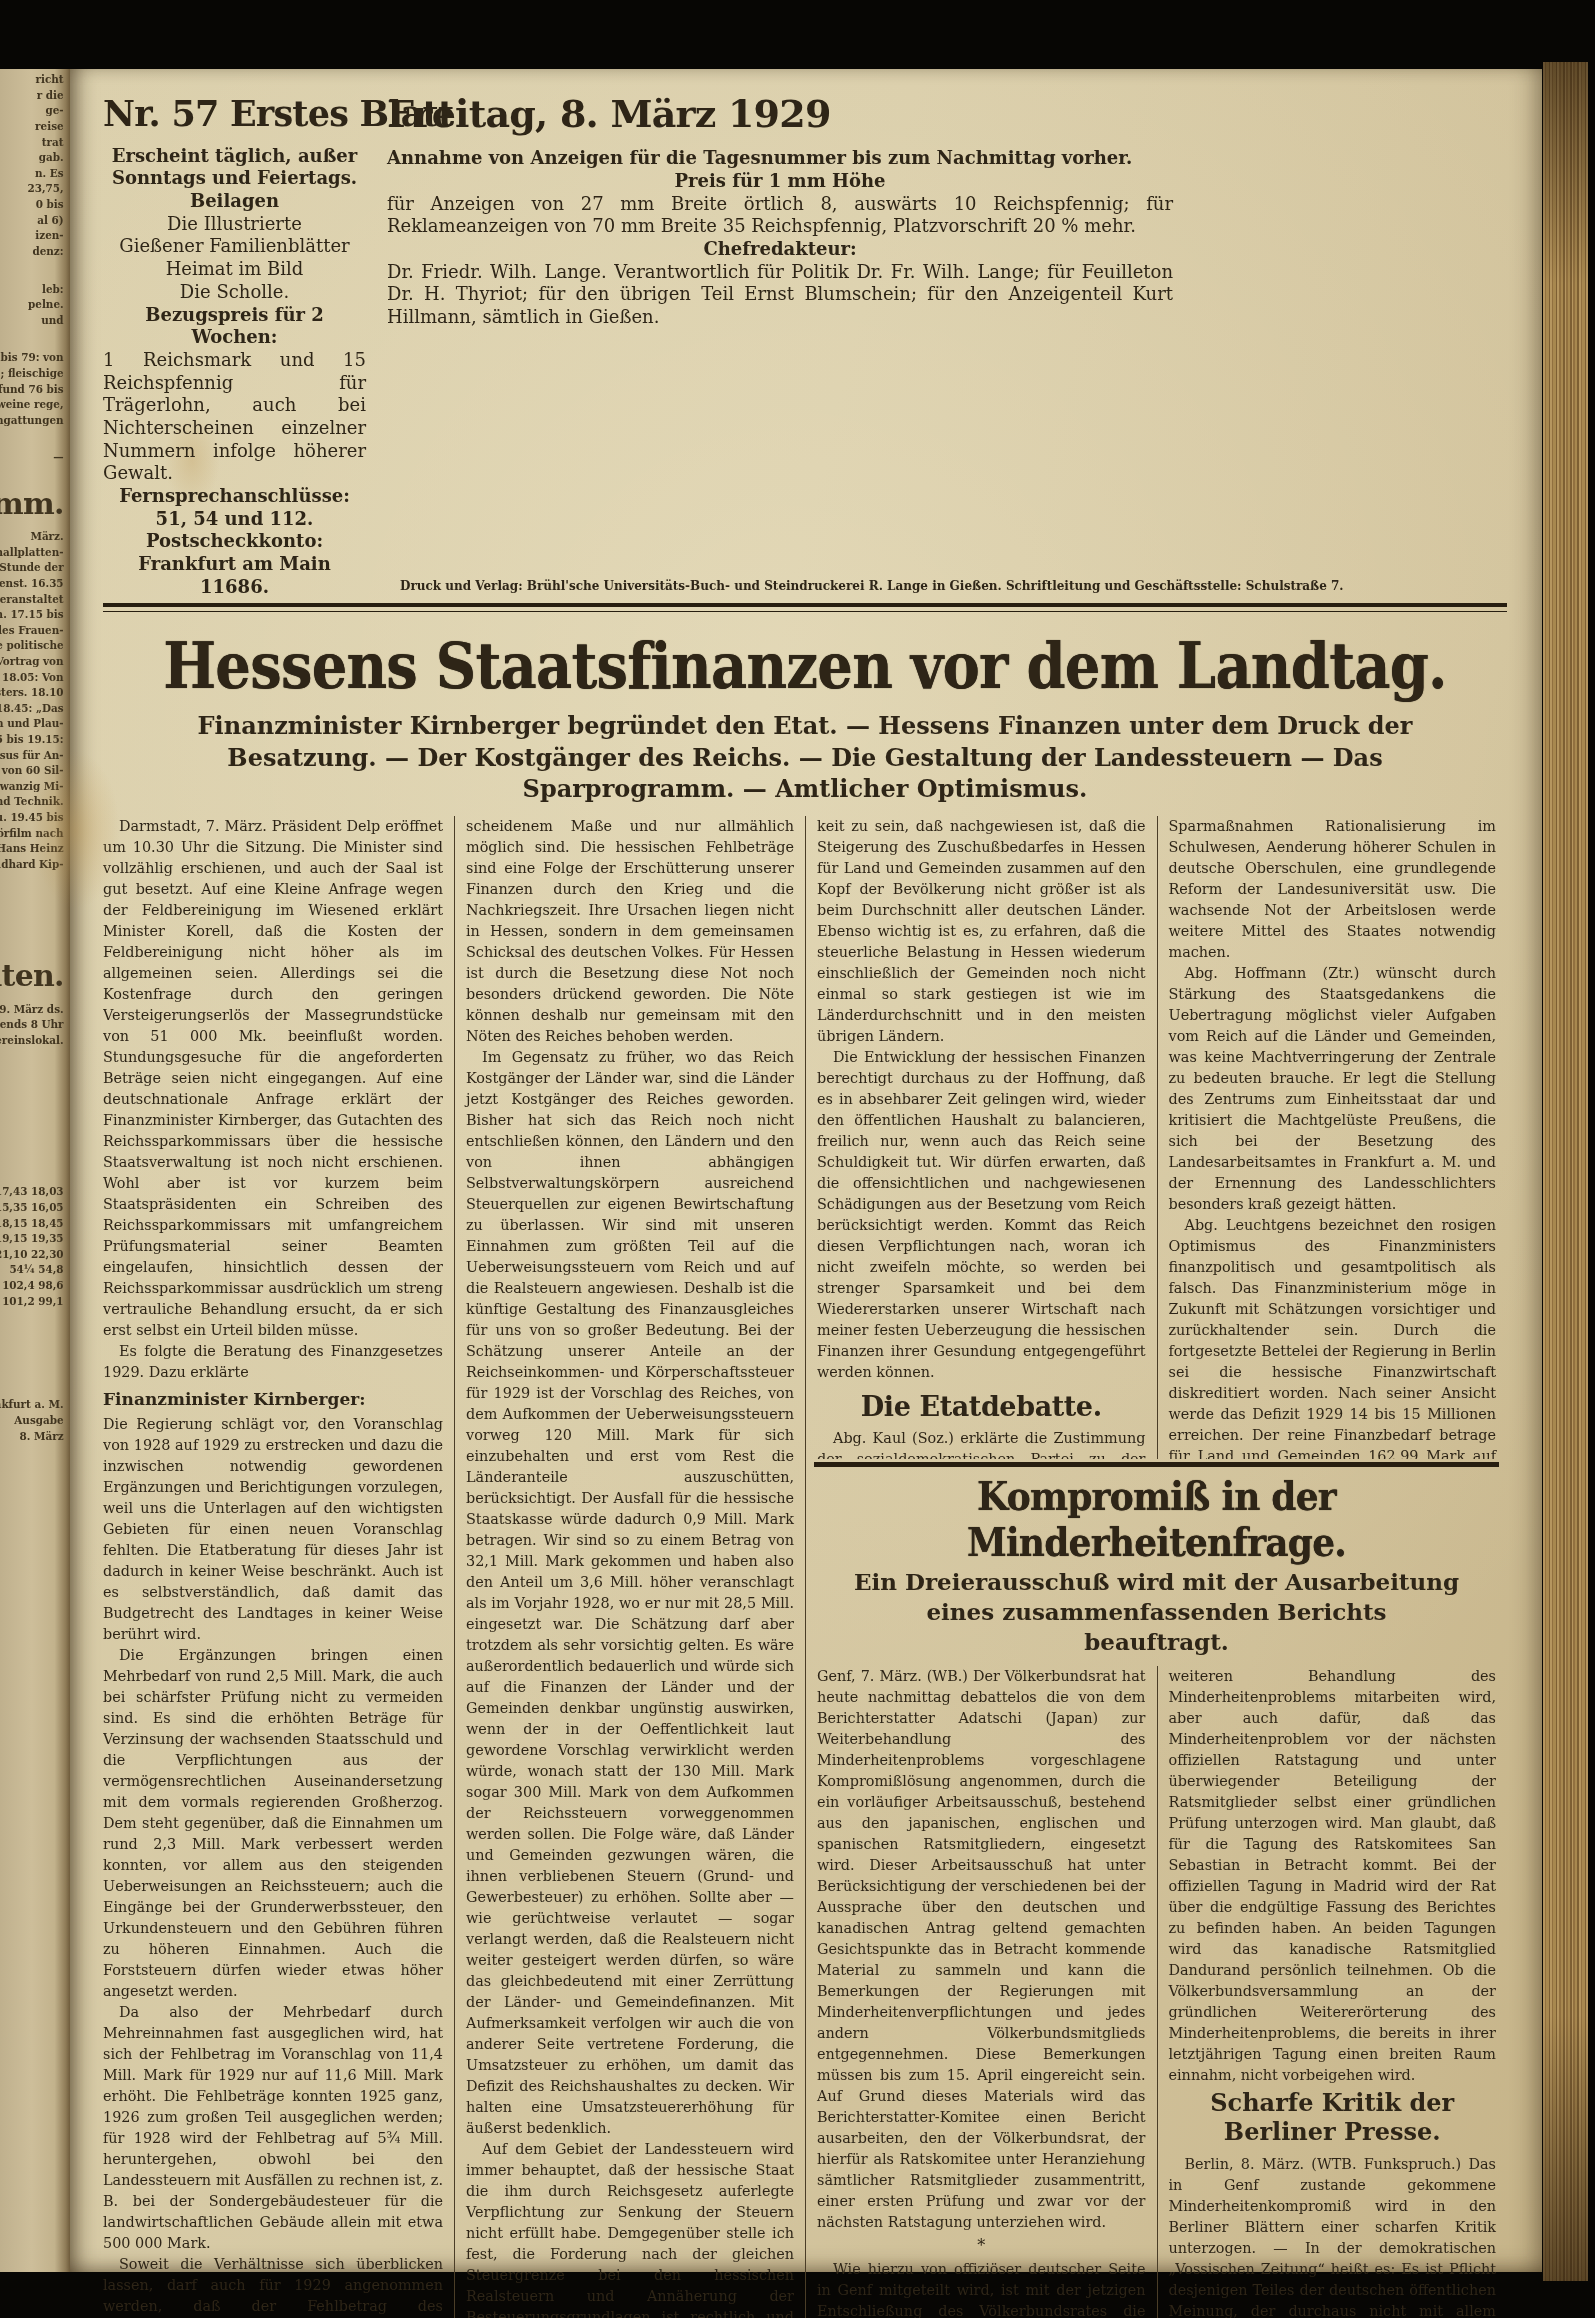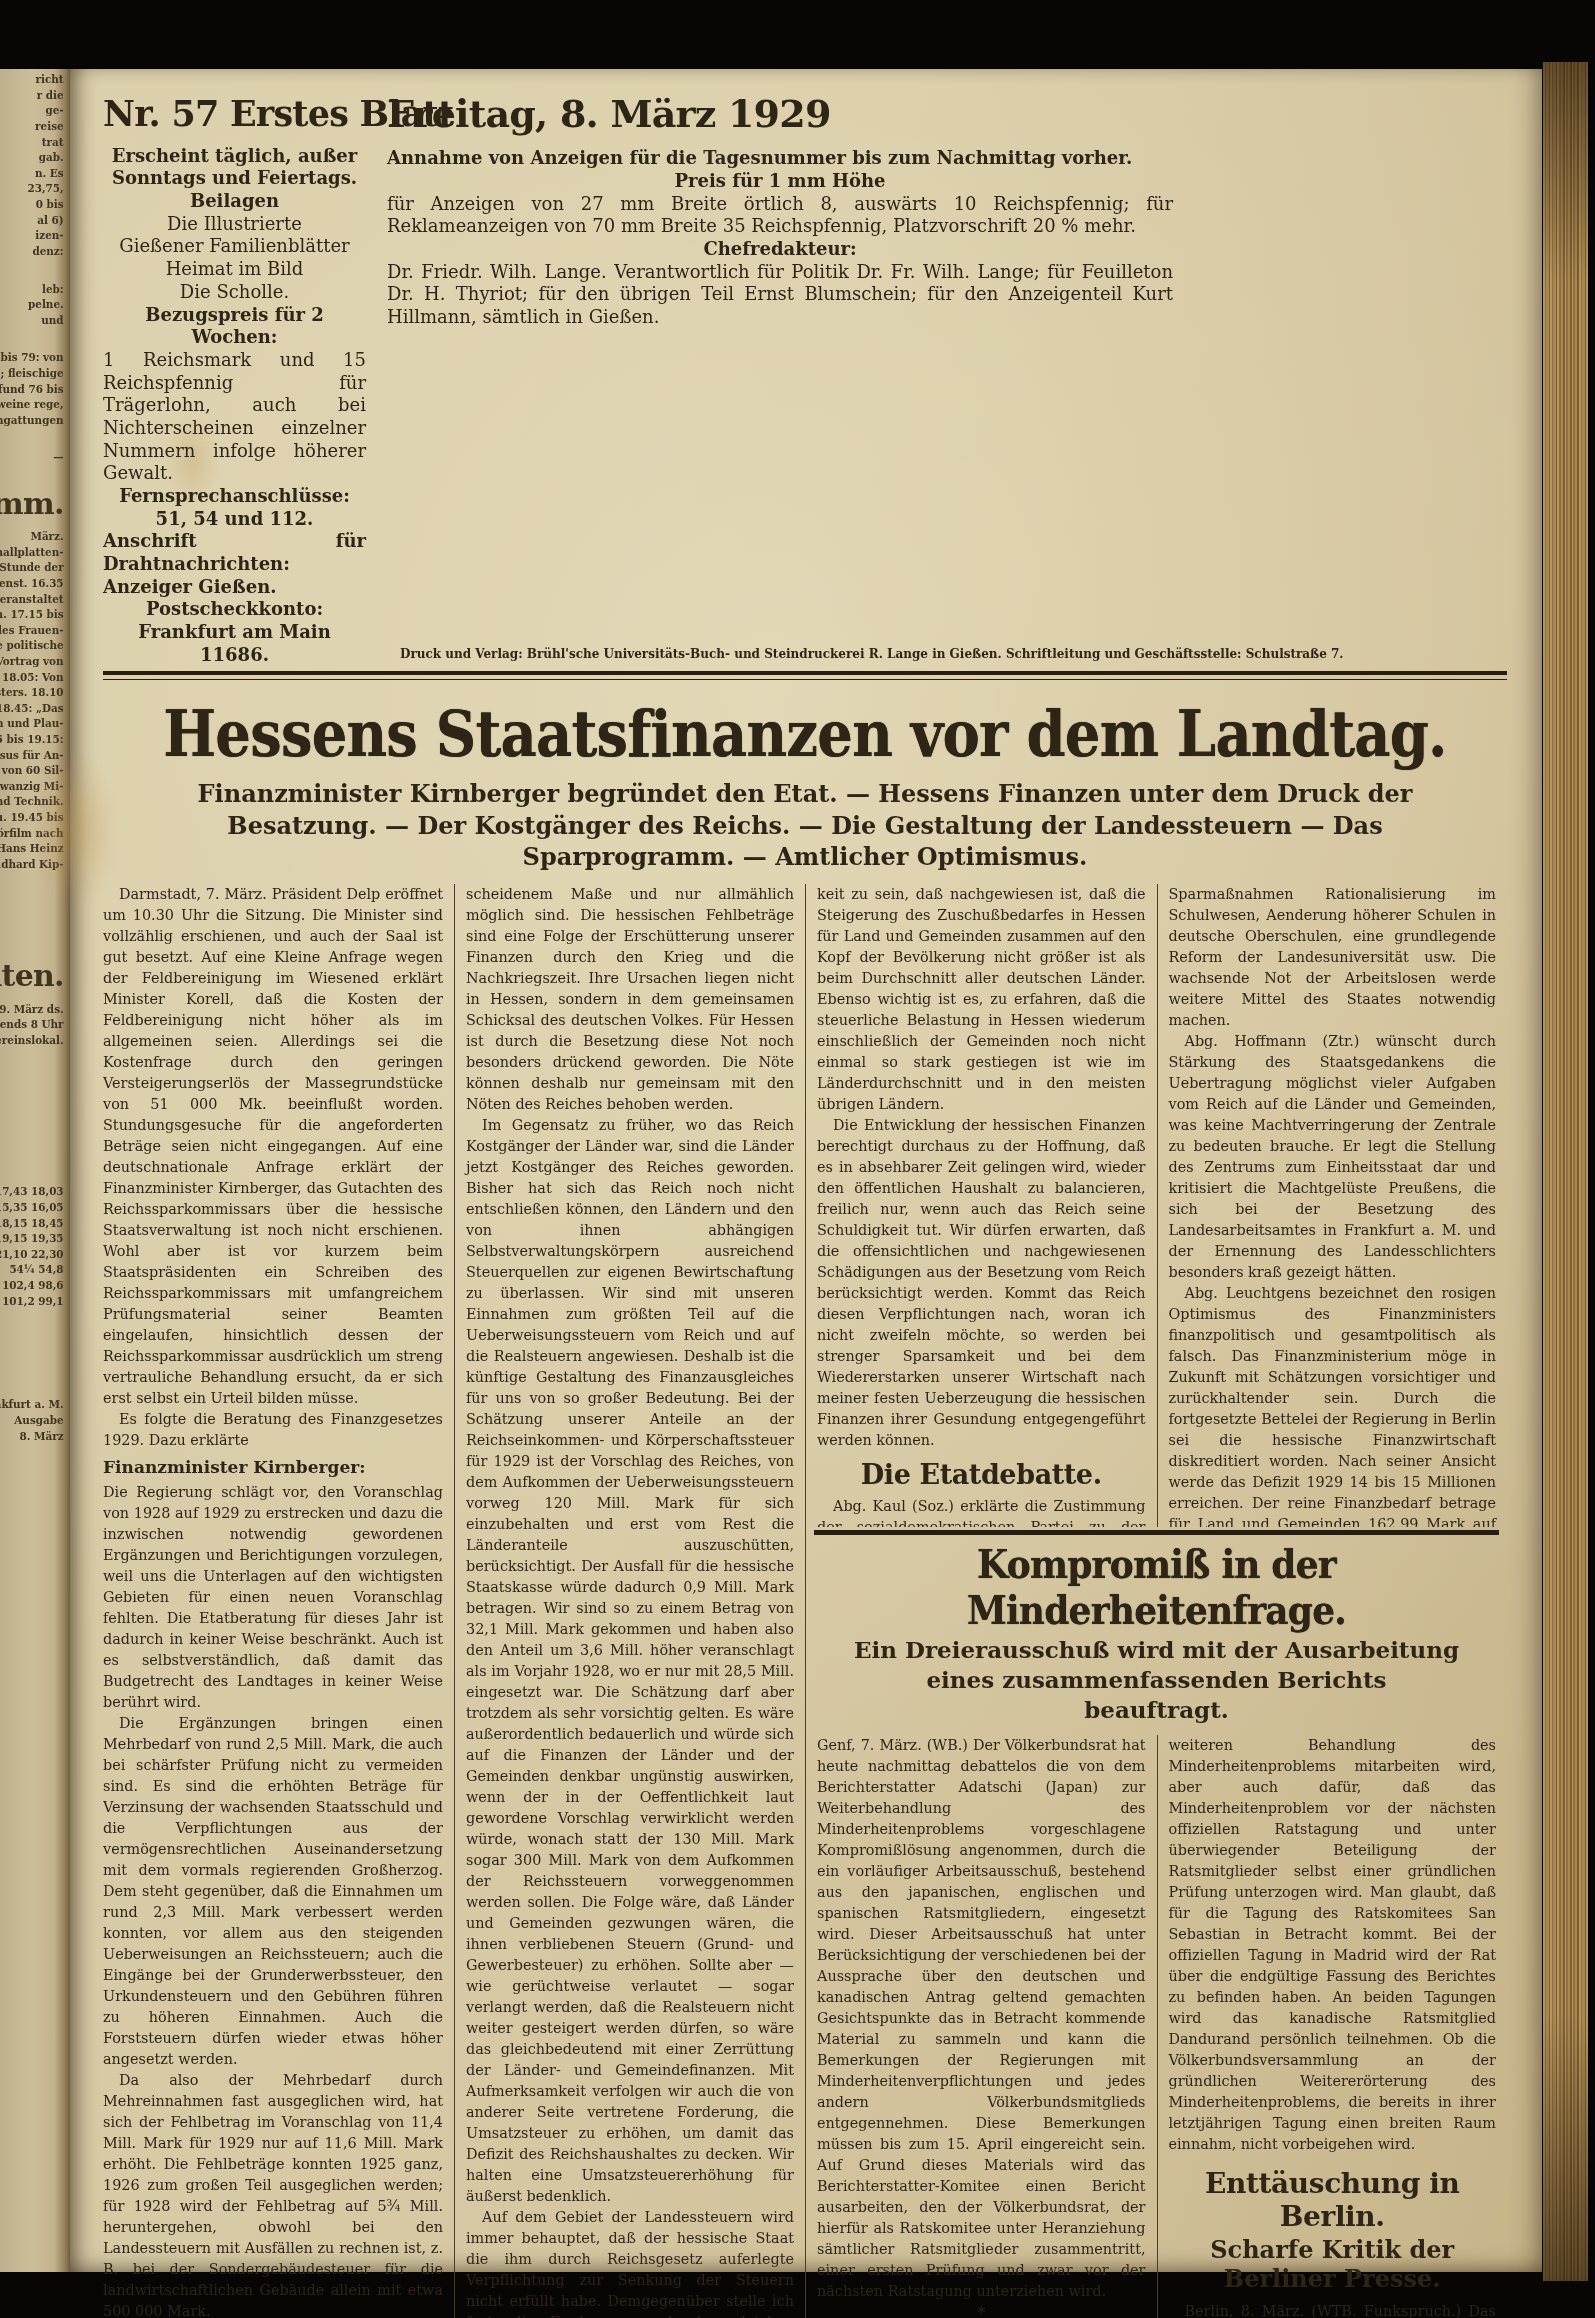--- a/index.html
+++ b/index.html
@@ -184,21 +184,20 @@
           <div class="ib bc">Sonntags und Feiertags.</div>
           <div class="ib bc">Beilagen</div>
           <div class="ib c">Die Illustrierte</div>
           <div class="ib c">Gießener Familienblätter</div>
           <div class="ib c">Heimat im Bild</div>
           <div class="ib c">Die Scholle.</div>
           <div class="ib bc">Bezugspreis für 2 Wochen:</div>
           <div class="ib j">1 Reichsmark und 15 Reichspfennig für Trägerlohn, auch bei Nichterscheinen einzelner Nummern infolge höherer Gewalt.</div>
           <div class="ib bc">Fernsprechanschlüsse:</div>
           <div class="ib bc">51, 54 und 112.</div>
-          <div class="ib j b">Anschrift für Drahtnachrichten: Anzeiger Gießen.</div>
           <div class="ib bc">Postscheckkonto:</div>
           <div class="ib bc">Frankfurt am Main 11686.</div>
         </div>
     </div>
     <div>
       <div class="date-line">Freitag, 8. März 1929</div>
       <div class="info-box">
           <div class="ib j b">Annahme von Anzeigen für die Tagesnummer bis zum Nachmittag vorher.</div>
           <div class="ib bc">Preis für 1 mm Höhe</div>
           <div class="ib j">für Anzeigen von 27 mm Breite örtlich 8, auswärts 10 Reichspfennig; für Reklameanzeigen von 70 mm Breite 35 Reichspfennig, Platzvorschrift 20 % mehr.</div>
@@ -249,21 +248,20 @@
       <div class="m-head">Kompromiß in der Minderheitenfrage.</div>
       <div class="m-sub">Ein Dreierausschuß wird mit der Ausarbeitung eines zusammenfassenden Berichts beauftragt.</div>
       <div class="lower">
         <div class="col c5">
             <div class="para pj">Genf, 7. März. (WB.) Der Völkerbundsrat hat heute nachmittag debattelos die von dem Berichterstatter Adatschi (Japan) zur Weiterbehandlung des Minderheitenproblems vorgeschlagene Kompromißlösung angenommen, durch die ein vorläufiger Arbeitsausschuß, bestehend aus den japanischen, englischen und spanischen Ratsmitgliedern, eingesetzt wird. Dieser Arbeitsausschuß hat unter Berücksichtigung der verschiedenen bei der Aussprache über den deutschen und kanadischen Antrag geltend gemachten Gesichtspunkte das in Betracht kommende Material zu sammeln und kann die Bemerkungen der Regierungen mit Minderheitenverpflichtungen und jedes andern Völkerbundsmitglieds entgegennehmen. Diese Bemerkungen müssen bis zum 15. April eingereicht sein. Auf Grund dieses Materials wird das Berichterstatter-Komitee einen Bericht ausarbeiten, den der Völkerbundsrat, der hierfür als Ratskomitee unter Heranziehung sämtlicher Ratsmitglieder zusammentritt, einer ersten Prüfung und zwar vor der nächsten Ratstagung unterziehen wird.</div>
             <div class="star">*</div>
             <div class="para">Wie hierzu von offiziöser deutscher Seite in Genf mitgeteilt wird, ist mit der jetzigen Entschließung des Völkerbundsrates die ursprüngliche, besonders von Polen geforderte Absicht, die Angelegenheit bereits in dieser Tagung endgültig zu erledigen, fallengelassen worden. Auf die Widersprüche von Kanada und Deutschland ist das Verfahren durch ein Verfahren auf breiter Basis ersetzt worden, bei dem alle Völkerbundsstaaten, nicht nur die Minderheitenstaaten, ihre Auffassung geltend machen können. Nach dem Gange der hiesigen Verhandlungen wie auch der Beratungen der letzten Völkerbundsversammlung darf angenommen werden, daß dem Berichterstatter-Komitee auch von diesen Staaten Denkschriften zugehen werden.</div>
           </div>
         <div class="col c6">
             <div class="para pj">weiteren Behandlung des Minderheitenproblems mitarbeiten wird, aber auch dafür, daß das Minderheitenproblem vor der nächsten offiziellen Ratstagung und unter überwiegender Beteiligung der Ratsmitglieder selbst einer gründlichen Prüfung unterzogen wird. Man glaubt, daß für die Tagung des Ratskomitees San Sebastian in Betracht kommt. Bei der offiziellen Tagung in Madrid wird der Rat über die endgültige Fassung des Berichtes zu befinden haben. An beiden Tagungen wird das kanadische Ratsmitglied Dandurand persönlich teilnehmen. Ob die Völkerbundsversammlung an der gründlichen Weitererörterung des Minderheitenproblems, die bereits in ihrer letztjährigen Tagung einen breiten Raum einnahm, nicht vorbeigehen wird.</div>
-            <div class="h2x">Enttäuschung in Berlin.</div>
             <div class="h3x">Scharfe Kritik der Berliner Presse.</div>
             <div class="para">Berlin, 8. März. (WTB. Funkspruch.) Das in Genf zustande gekommene Minderheitenkompromiß wird in den Berliner Blättern einer scharfen Kritik unterzogen. — In der demokratischen „Vossischen Zeitung“ heißt es: Es ist Pflicht desjenigen Teiles der deutschen öffentlichen Meinung, der durchaus nicht mit allem einverstanden ist, was gelegentlich im Namen von Minderheiten unternommen wird, gegen die seltsame Art der Behandlung einer von allen Seiten als wichtig anerkannten Frage zu demonstrieren. — Der „Vorwärts“ (Soz.) erklärt: Die auffallend schnelle Erledigung des deutsch-kanadischen Antrages durch Annahme einer Kompromißresolution binnen 18 Stunden mutet wie ein Abwürgungsversuch an. Schuld an dem überstürzten Abbruch der öffentlichen Debatte sind vor allem Briand und Chamberlain. Wichtig ist — und das scheint der Sinn des Kompromisses zu sein —, daß diese verschleppte Frage nunmehr behandelt wird. In der „Germania“ (Zentr.) heißt es: In den deutschen Kreisen, die an den Genfer Verhandlungen hinter den Kulissen beteiligt sind, wird darauf hingewiesen, daß das Höchstmaß dessen erreicht worden sei, was Deutschland in den Punkten 3 und 4 geltend machen konnte; die weitere Auseinandersetzung stehe bevor.</div>
           </div>
       </div>
     </div>
   </div>
 </div>
 <div class="stain s1"></div>
 
 

